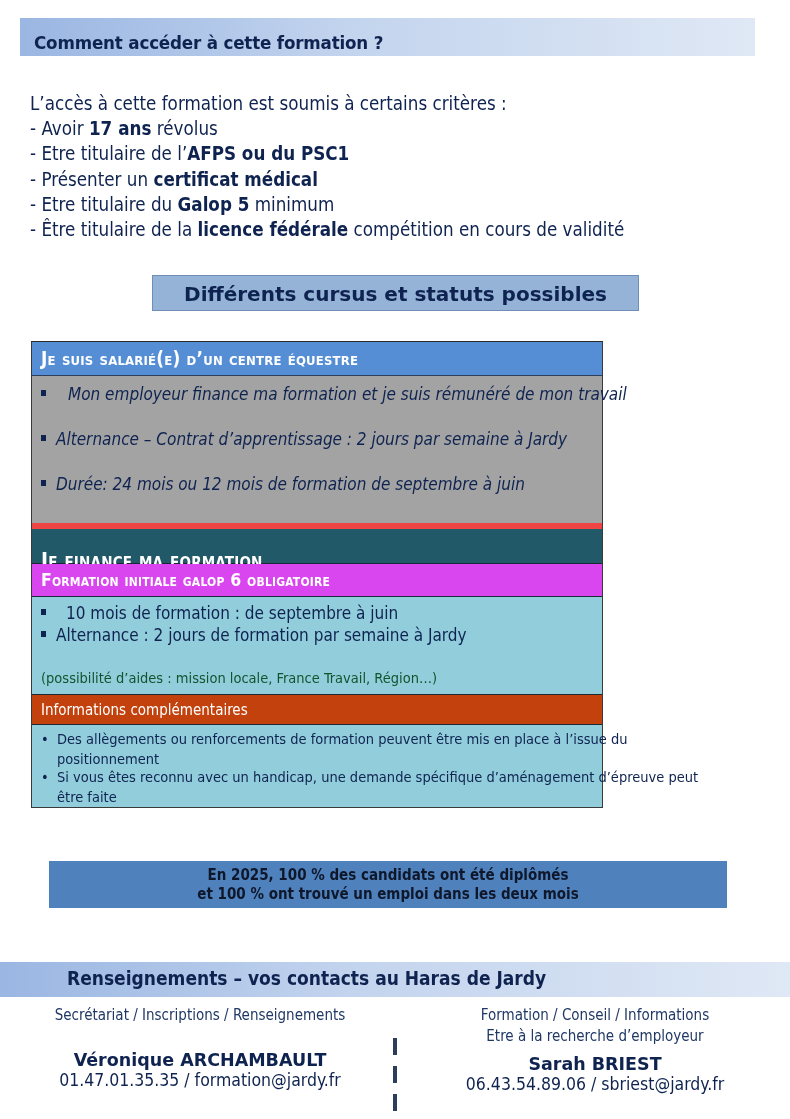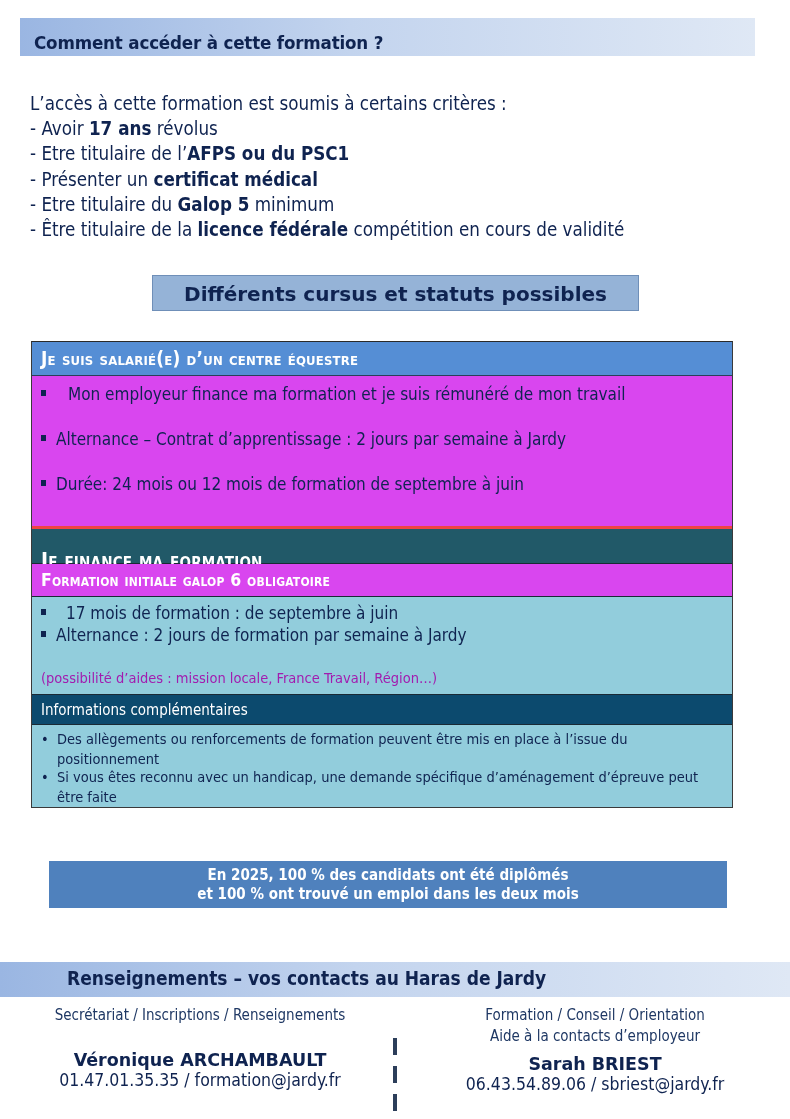--- a/index.html
+++ b/index.html
@@ -18,44 +18,44 @@
     position:absolute; left:14px; top:14px;
     font-family:"DejaVu Sans", sans-serif; font-weight:bold; font-size:18px;
     color:#0f2350; letter-spacing:-0.2px; transform:scaleX(0.93); transform-origin:left center;
   }
   #criteria { left:30px; top:91px; width:720px; font-size:19.5px; line-height:25.2px; color:#0f2350;
     font-family:"DejaVu Sans", sans-serif; transform:scaleX(0.86); transform-origin:left top; width:840px; }
   #criteria b { font-weight:bold; color:#0f2350; }
   #cursus-box { left:152px; top:275px; width:485px; height:34px; background:#95b3d7; border:1px solid #6f8fb8; }
   #cursus-box .t { position:absolute; left:0; right:0; top:6px; text-align:center; font-weight:bold; font-size:20px; color:#0f2350;
     font-family:"DejaVu Sans", sans-serif; }
-  #table { left:31px; top:341px; width:702px; height:467px; border:1px solid #3a3a3a; border-top:1px solid #2a2a2a; box-sizing:border-box; }
+  #table { left:31px; top:341px; width:572px; height:467px; border:1px solid #3a3a3a; border-top:1px solid #2a2a2a; box-sizing:border-box; }
   .row { position:absolute; left:0; right:0; box-sizing:border-box; }
   .r-salarie-head { top:0; height:34px; background:#558ed5; border-bottom:1px solid #2c3e5a; }
-  .r-salarie-body { top:34px; height:153px; background:#d946ef; border-bottom:3px solid #ef4444; }
+  .r-salarie-body { top:34px; height:153px; background:#a3a3a3; border-bottom:6px solid #ef4444;font-style:italic; }
   .r-finance-head { top:187px; height:35px; background:#215968; border-bottom:1px solid #1a2a35; }
   .r-initiale-head { top:222px; height:33px; background:#d946ef; border-bottom:1px solid #1a2a35; }
   .r-initiale-body { top:255px; height:98px; background:#92cddc; border-bottom:1px solid #1a2a35; }
-  .r-info-head { top:353px; height:30px; background:#0c4a6e; border-bottom:1px solid #1a2a35; }
+  .r-info-head { top:353px; height:30px; background:#c2410c; border-bottom:1px solid #1a2a35; }
   .r-info-body { top:383px; height:82px; background:#92cddc; }
   .smallcaps-head {
     position:absolute; left:9px; font-weight:bold; font-variant:small-caps; color:#ffffff;
     font-family:"DejaVu Sans Condensed","DejaVu Sans", sans-serif; letter-spacing:0.2px;
   }
   .r-salarie-head .smallcaps-head { top:5px; font-size:19px; }
   .r-finance-head .smallcaps-head { top:20px; font-size:21px; }
   .r-initiale-head .smallcaps-head { top:6px; font-size:17.5px; }
   .info-title { position:absolute; left:9px; top:6px; font-size:15px; color:#ffffff; }
   .bullet-line { position:absolute; left:9px; font-size:17px; color:#0f2350; white-space:nowrap; }
   .sq { display:inline-block; width:5px; height:6px; background:#0f2350; margin-right:10px; vertical-align:middle; position:relative; top:-2px; }
-  .paren { position:absolute; left:9px; font-size:14.5px; color:#a21caf; white-space:nowrap; }
+  .paren { position:absolute; left:9px; font-size:14.5px; color:#14532d; white-space:nowrap; }
   .dot-bullet { position:absolute; left:9px; width:680px; font-size:14.5px; line-height:20px; color:#0f2350; padding-left:16px; box-sizing:border-box; }
   .dot-bullet .d { position:absolute; left:0; top:0; }
   #stat-box { left:49px; top:861px; width:678px; height:47px; background:#4f81bd; }
-  #stat-box .l { position:absolute; left:0; right:0; text-align:center; color:#ffffff; font-weight:bold; font-size:15px;
+  #stat-box .l { position:absolute; left:0; right:0; text-align:center; color:#0f172a; font-weight:bold; font-size:15px;
     font-family:"DejaVu Sans Condensed","DejaVu Sans", sans-serif; }
   #contacts-bar { left:0; top:962px; width:790px; height:35px; }
   #contacts-bar .title { position:absolute; left:67px; top:5px; font-weight:bold; font-size:19px; color:#0f2350;
     font-family:"DejaVu Sans Condensed","DejaVu Sans", sans-serif; }
   .contact { position:absolute; text-align:center; color:#1f3864; }
   .contact .role { font-size:15px; line-height:21px; color:#1f3864; }
   .contact .name { font-weight:bold; font-size:17.5px; color:#0f2350; font-family:"DejaVu Sans", sans-serif; }
   .contact .line { font-size:17.5px; color:#0f2350; }
   #contact-left { left:20px; top:1005px; width:360px; }
   #contact-right { left:415px; top:1005px; width:360px; }
@@ -90,21 +90,21 @@
     <div class="bullet-line" style="top:53px;"><span class="sq"></span><span>Alternance – Contrat d’apprentissage : 2 jours par semaine à Jardy</span></div>
     <div class="bullet-line" style="top:98px;"><span class="sq"></span><span>Durée: 24 mois ou 12 mois de formation de septembre à juin</span></div>
   </div>
   <div class="row r-finance-head">
     <span class="smallcaps-head">Je finance ma formation</span>
   </div>
   <div class="row r-initiale-head">
     <span class="smallcaps-head">Formation initiale galop 6 obligatoire</span>
   </div>
   <div class="row r-initiale-body">
-    <div class="bullet-line" style="top:6px;"><span class="sq" style="margin-right:20px;"></span><span>17 mois de formation : de septembre à juin</span></div>
+    <div class="bullet-line" style="top:6px;"><span class="sq" style="margin-right:20px;"></span><span>10 mois de formation : de septembre à juin</span></div>
     <div class="bullet-line" style="top:28px;"><span class="sq"></span><span>Alternance : 2 jours de formation par semaine à Jardy</span></div>
     <div class="paren" style="top:73px;">(possibilité d’aides : mission locale, France Travail, Région…)</div>
   </div>
   <div class="row r-info-head">
     <span class="info-title">Informations complémentaires</span>
   </div>
   <div class="row r-info-body">
     <div class="dot-bullet" style="top:4px;"><span class="d">•</span><span>Des allègements ou renforcements de formation peuvent être mis en place à l’issue du positionnement</span></div>
     <div class="dot-bullet" style="top:42px;"><span class="d">•</span><span>Si vous êtes reconnu avec un handicap, une demande spécifique d’aménagement d’épreuve peut être faite</span></div>
   </div>
@@ -124,18 +124,18 @@
   <div style="height:24px;"></div>
   <div class="name">Véronique ARCHAMBAULT</div>
   <div class="line">01.47.01.35.35 / formation@jardy.fr</div>
 </div>
 
 <div class="dash" style="top:1038px;"></div>
 <div class="dash" style="top:1066px;"></div>
 <div class="dash" style="top:1094px;"></div>
 
 <div id="contact-right" class="contact">
-  <div class="role">Formation / Conseil / Orientation</div>
-  <div class="role">Aide à la contacts d’employeur</div>
+  <div class="role">Formation / Conseil / Informations</div>
+  <div class="role">Etre à la recherche d’employeur</div>
   <div style="height:7px;"></div>
   <div class="name">Sarah BRIEST</div>
   <div class="line">06.43.54.89.06 / sbriest@jardy.fr</div>
 </div>
 
 </body></html>

